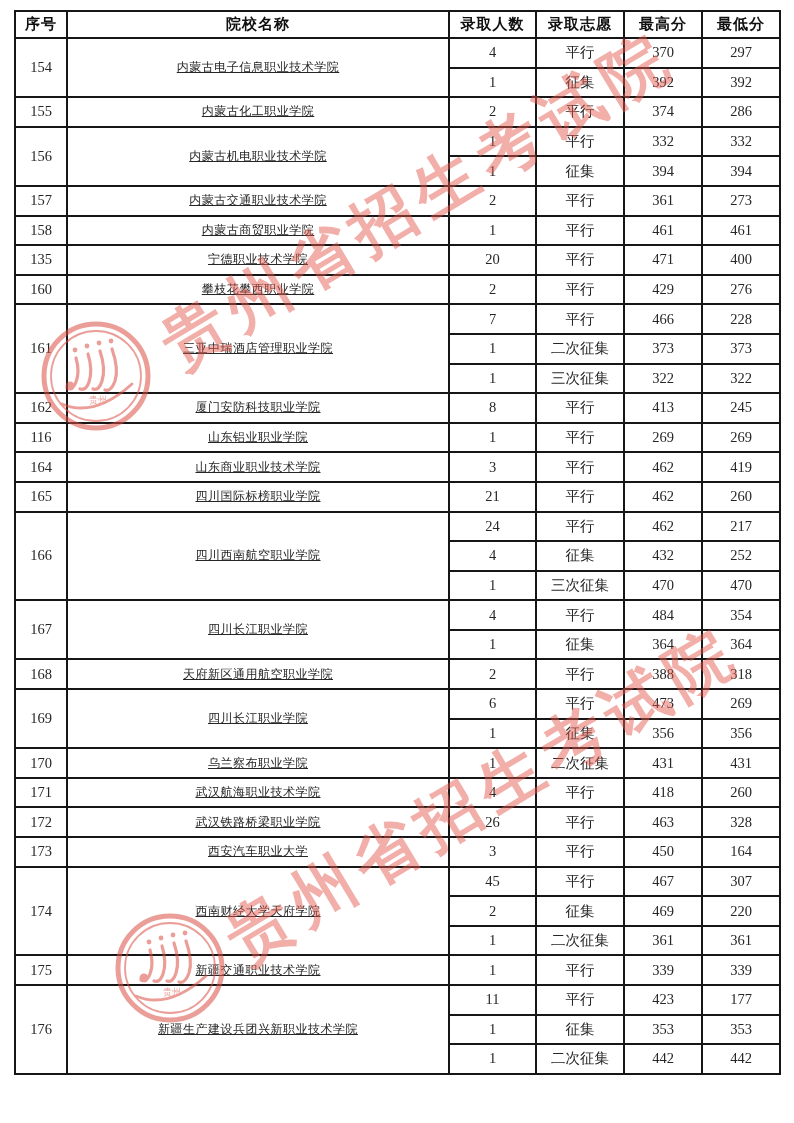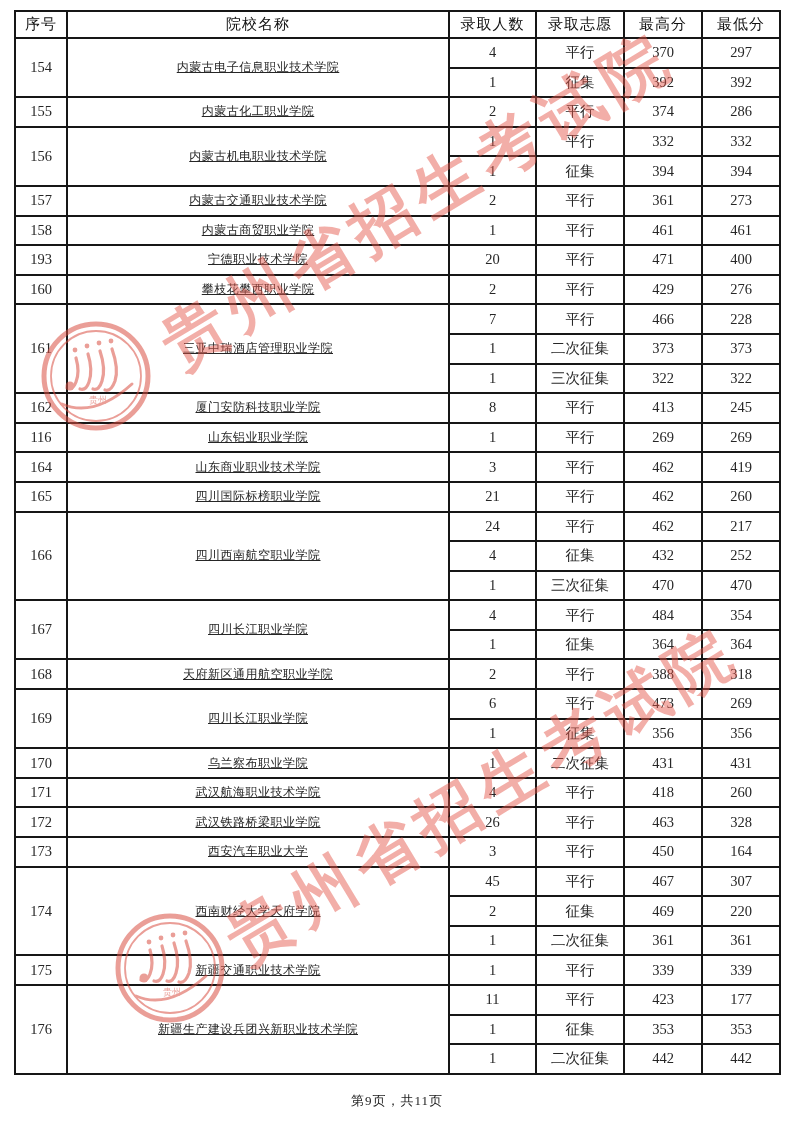--- a/index.html
+++ b/index.html
@@ -17,21 +17,21 @@
     border-collapse:collapse; table-layout:fixed;
     background:transparent; z-index:2;
   }
   .score-table th, .score-table td {
     border:2px solid #161616;
     text-align:center; vertical-align:middle;
     color:#262626;
     overflow:hidden;
   }
   .score-table th {
-    font-size:15px; font-weight:normal; color:#101010; height:27px;
+    font-size:15px; font-weight:bold; color:#101010; height:27px;
     letter-spacing:1px;
   }
   .score-table td { font-size:14.5px; height:29.6px; }
   .score-table td.school-cell { font-size:12px; letter-spacing:0.5px;text-decoration:underline; }
 
   .page-footer {
     position:absolute; left:0; top:1092px; width:794px;
     text-align:center; font-size:13px; color:#1d1d1d; z-index:2;
     letter-spacing:1px;
   }
@@ -125,21 +125,21 @@
         </tr>
         <tr>
           <td rowspan="1">158</td>
           <td rowspan="1" class="school-cell">内蒙古商贸职业学院</td>
           <td>1</td>
           <td>平行</td>
           <td>461</td>
           <td>461</td>
         </tr>
         <tr>
-          <td rowspan="1">193</td>
+          <td rowspan="1">135</td>
           <td rowspan="1" class="school-cell">宁德职业技术学院</td>
           <td>20</td>
           <td>平行</td>
           <td>471</td>
           <td>400</td>
         </tr>
         <tr>
           <td rowspan="1">160</td>
           <td rowspan="1" class="school-cell">攀枝花攀西职业学院</td>
           <td>2</td>
@@ -370,14 +370,13 @@
       <path d="M -20 -18 q 4 14 0 24 q -3 8 -9 6" stroke-width="3.2"></path>
       <path d="M -8 -22 q 5 16 1 28 q -3 9 -9 7" stroke-width="3.2"></path>
       <path d="M 4 -25 q 6 18 2 30 q -3 10 -9 8" stroke-width="3.2"></path>
       <path d="M 16 -27 q 7 20 3 32 q -4 11 -10 9" stroke-width="3.2"></path>
       <circle cx="-26" cy="10" r="4.5" fill="#d94f43" stroke="none"></circle>
       <path d="M -34 28 Q -2 42 36 8" stroke-width="3"></path>
       <text x="2" y="27" font-size="9" fill="#d94f43" stroke="none" text-anchor="middle">贵州</text>
     </g>
   </svg>
 
-  <div class="page-footer">第9页，共11页</div>
 </div>
 
 </body></html>

